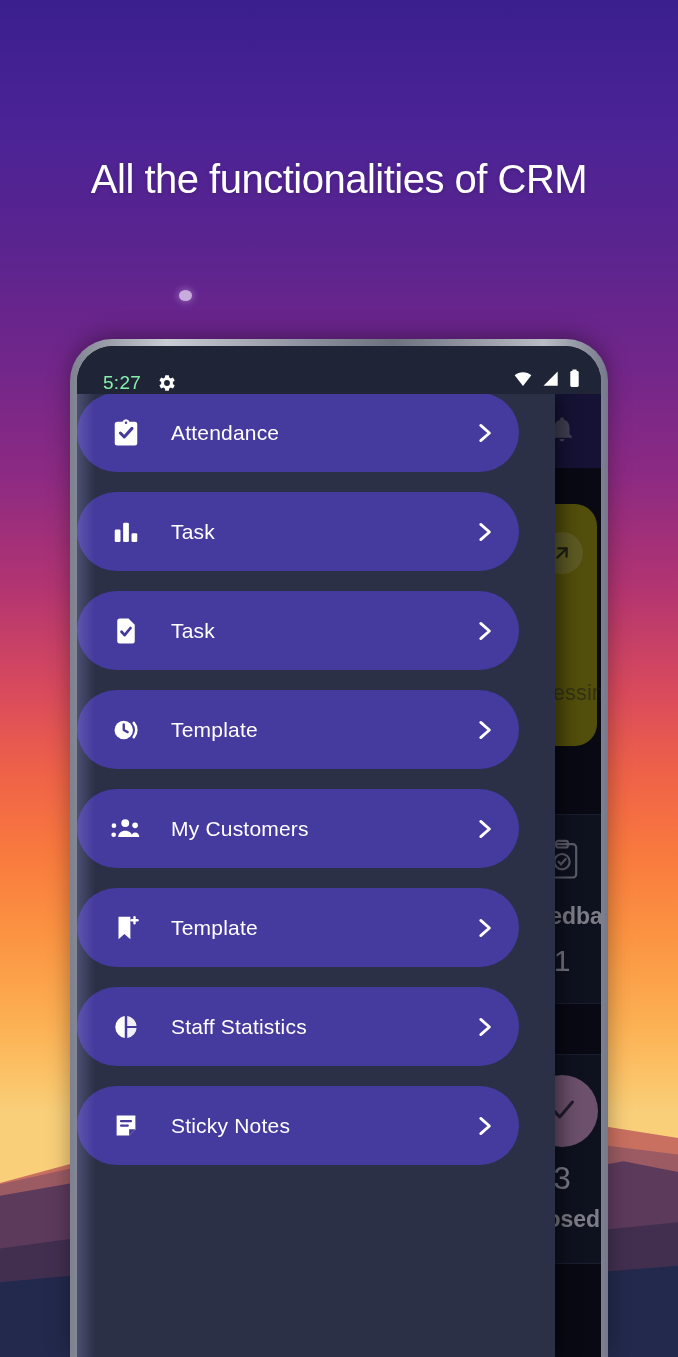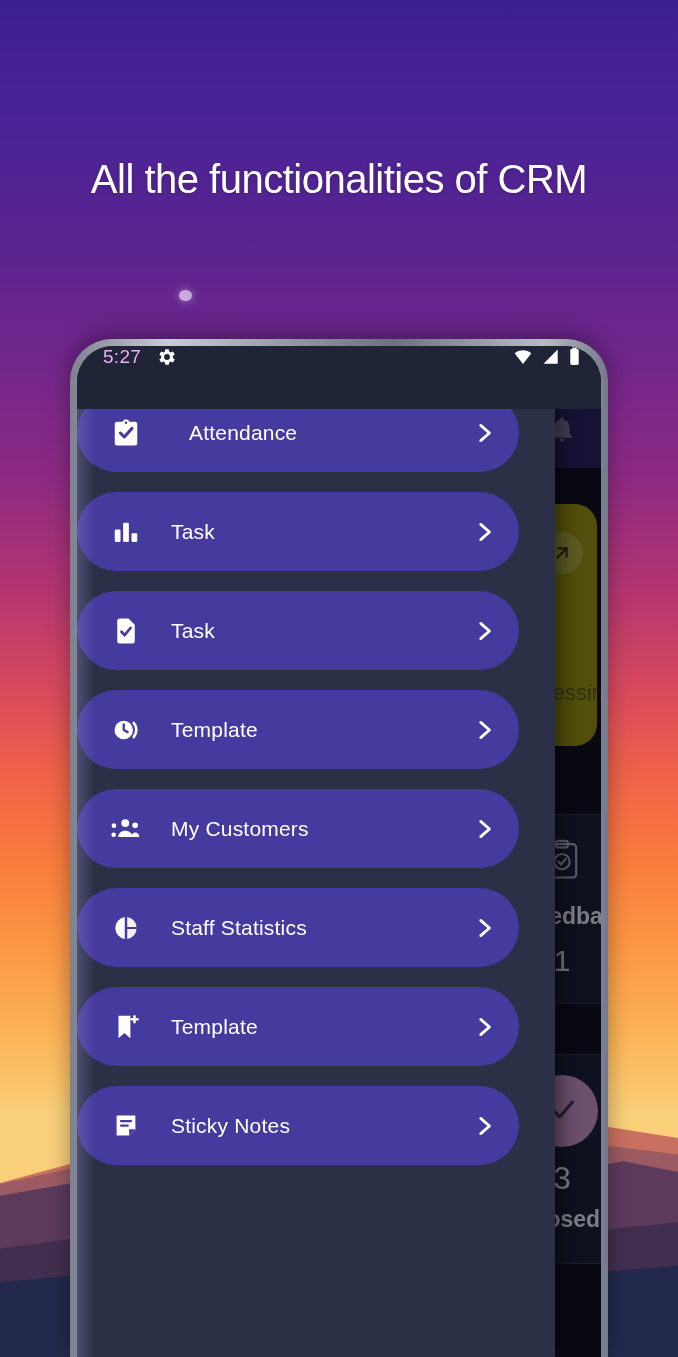--- a/index.html
+++ b/index.html
@@ -82,25 +82,25 @@
   }
   #screen{
     position:relative; width:100%; height:100%;
     border-radius:36px 36px 0 0;
     background:#0b0c18;
     overflow:hidden;
   }
 
   
   #statusbar{
-    position:absolute; top:0; left:0; right:0; height:63px;
+    position:absolute; top:0; left:0; right:0; height:48px;
     background:#1f2436;
-    display:flex; align-items:flex-start;
+    display:flex; align-items:flex-end;
     padding:0 20px 0 26px;
-    color:#f0abfc; z-index:40;
+    color:#86efac; z-index:40;
   }
   #statusbar .time{ font-size:19px; letter-spacing:.3px; }
   #gear{ margin-left:15px; display:flex; }
   #status-right{ margin-left:auto; display:flex; align-items:center; gap:7px; }
 
   
   #appcontent{ position:absolute; top:48px; left:0; right:0; bottom:0; background:#0b0c18; }
   #appbar{
     height:74px; background:#221a52;
     display:flex; align-items:center; justify-content:space-between;
@@ -167,21 +167,21 @@
     overflow:hidden;
     box-shadow:6px 0 18px rgba(0,0,0,.45);
   }
   .menu-item{
     position:relative;
     height:79px; margin:0 36px 20px 0;
     background:#453a9e; border-radius:44px;
     display:flex; align-items:center;
     padding-left:26px; padding-right:22px;
   }
-  .menu-item:first-child{ margin-top:-1px;gap:18px; }
+  .menu-item:first-child{ margin-top:-1px; }
   .mi-icon{
     width:46px; flex:0 0 46px;
     display:flex; align-items:center; justify-content:center;
     color:#fff;
   }
   .mi-label{
     margin-left:22px; color:#fff;
     font-size:21px; font-weight:500; letter-spacing:.2px;
   }
   .mi-chev{ margin-left:auto; display:flex; color:#fff; }
@@ -344,42 +344,42 @@
         <span class="mi-chev">
           <svg width="26" height="26" viewBox="0 0 24 24" fill="none" stroke="#fff" stroke-width="2.6" stroke-linecap="round" stroke-linejoin="round">
               <polyline points="9,5 17,12 9,19"></polyline>
             </svg>
         </span>
       </div>
 
       <div class="menu-item">
         <span class="mi-icon">
           <svg width="30" height="30" viewBox="0 0 24 24" fill="#fff">
+            <path d="M6 3h9.5v18L10.7 16.7 6 21z"></path>
+            <line x1="18.8" y1="3.4" x2="18.8" y2="8.2" stroke="#fff" stroke-width="1.9" stroke-linecap="round"></line>
+            <line x1="16.4" y1="5.8" x2="21.2" y2="5.8" stroke="#fff" stroke-width="1.9" stroke-linecap="round"></line>
+          </svg>
+        </span>
+        <span class="mi-label">Template</span>
+        <span class="mi-chev">
+          <svg width="26" height="26" viewBox="0 0 24 24" fill="none" stroke="#fff" stroke-width="2.6" stroke-linecap="round" stroke-linejoin="round">
+              <polyline points="9,5 17,12 9,19"></polyline>
+            </svg>
+        </span>
+      </div>
+
+      <div class="menu-item">
+        <span class="mi-icon">
+          <svg width="30" height="30" viewBox="0 0 24 24" fill="#fff">
             <path d="M11 3.2A8.9 8.9 0 0 0 11 20.8z"></path>
             <path d="M13 3.2a8.9 8.9 0 0 1 0 17.6V12h-.02z" opacity="0.92"></path>
             <rect x="12.1" y="11.2" width="9.2" height="1.6" fill="#453a9e"></rect>
           </svg>
         </span>
         <span class="mi-label">Staff Statistics</span>
-        <span class="mi-chev">
-          <svg width="26" height="26" viewBox="0 0 24 24" fill="none" stroke="#fff" stroke-width="2.6" stroke-linecap="round" stroke-linejoin="round">
-              <polyline points="9,5 17,12 9,19"></polyline>
-            </svg>
-        </span>
-      </div>
-
-      <div class="menu-item">
-        <span class="mi-icon">
-          <svg width="30" height="30" viewBox="0 0 24 24" fill="#fff">
-            <path d="M6 3h9.5v18L10.7 16.7 6 21z"></path>
-            <line x1="18.8" y1="3.4" x2="18.8" y2="8.2" stroke="#fff" stroke-width="1.9" stroke-linecap="round"></line>
-            <line x1="16.4" y1="5.8" x2="21.2" y2="5.8" stroke="#fff" stroke-width="1.9" stroke-linecap="round"></line>
-          </svg>
-        </span>
-        <span class="mi-label">Template</span>
         <span class="mi-chev">
           <svg width="26" height="26" viewBox="0 0 24 24" fill="none" stroke="#fff" stroke-width="2.6" stroke-linecap="round" stroke-linejoin="round">
               <polyline points="9,5 17,12 9,19"></polyline>
             </svg>
         </span>
       </div>
 
 
       <div class="menu-item">
         <span class="mi-icon">

